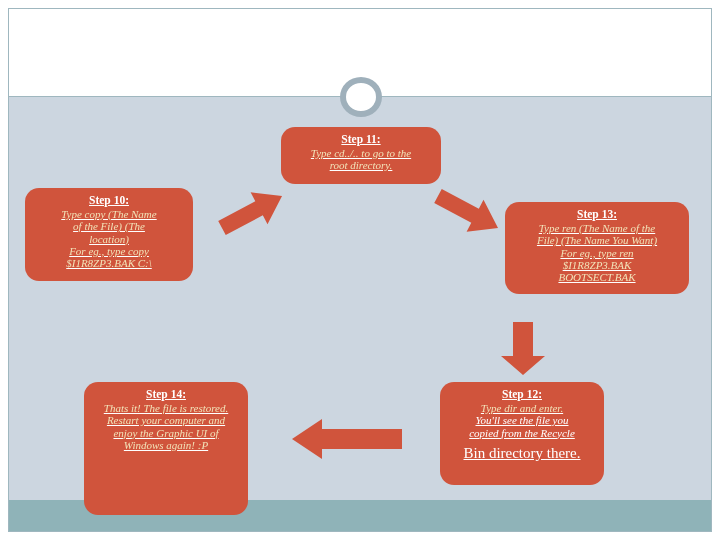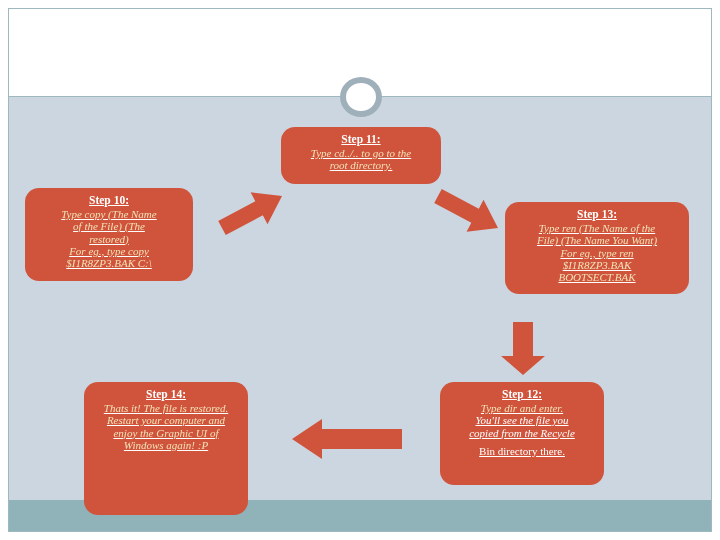--- a/index.html
+++ b/index.html
@@ -76,21 +76,21 @@
     color:#f2e2b8;
     display:block;
   }
   .box .body2{
     font-size:11px;
     font-style:italic;
     color:#ffffff;
     display:block;
   }
   .box .plain{
-    font-size:11px;
+    font-size:15px;
     color:#ffffff;
     font-style:normal;
     display:block;
   }
 
   #box-step11{ left:281px; top:127px; width:160px; height:57px; }
   #box-step10{ left:25px; top:188px; width:168px; height:93px; }
   #box-step13{ left:505px; top:202px; width:184px; height:92px; }
   #box-step14{ left:84px; top:382px; width:164px; height:133px; }
   #box-step12{ left:440px; top:382px; width:164px; height:103px; }
@@ -145,21 +145,21 @@
   <div class="box" id="box-step11">
     <span class="hdr">Step 11:</span>
     <span class="body">Type cd../.. to go to the</span>
     <span class="body">root directory.</span>
   </div>
 
   <div class="box" id="box-step10">
     <span class="hdr">Step 10:</span>
     <span class="body">Type copy (The Name</span>
     <span class="body">of the File) (The</span>
-    <span class="body">restored)</span>
+    <span class="body">location)</span>
     <span class="body">For eg., type copy</span>
     <span class="body">$I1R8ZP3.BAK C:\</span>
   </div>
 
   <div class="box" id="box-step13">
     <span class="hdr">Step 13:</span>
     <span class="body">Type ren (The Name of the</span>
     <span class="body">File) (The Name You Want)</span>
     <span class="body">For eg., type ren</span>
     <span class="body">$I1R8ZP3.BAK</span>

